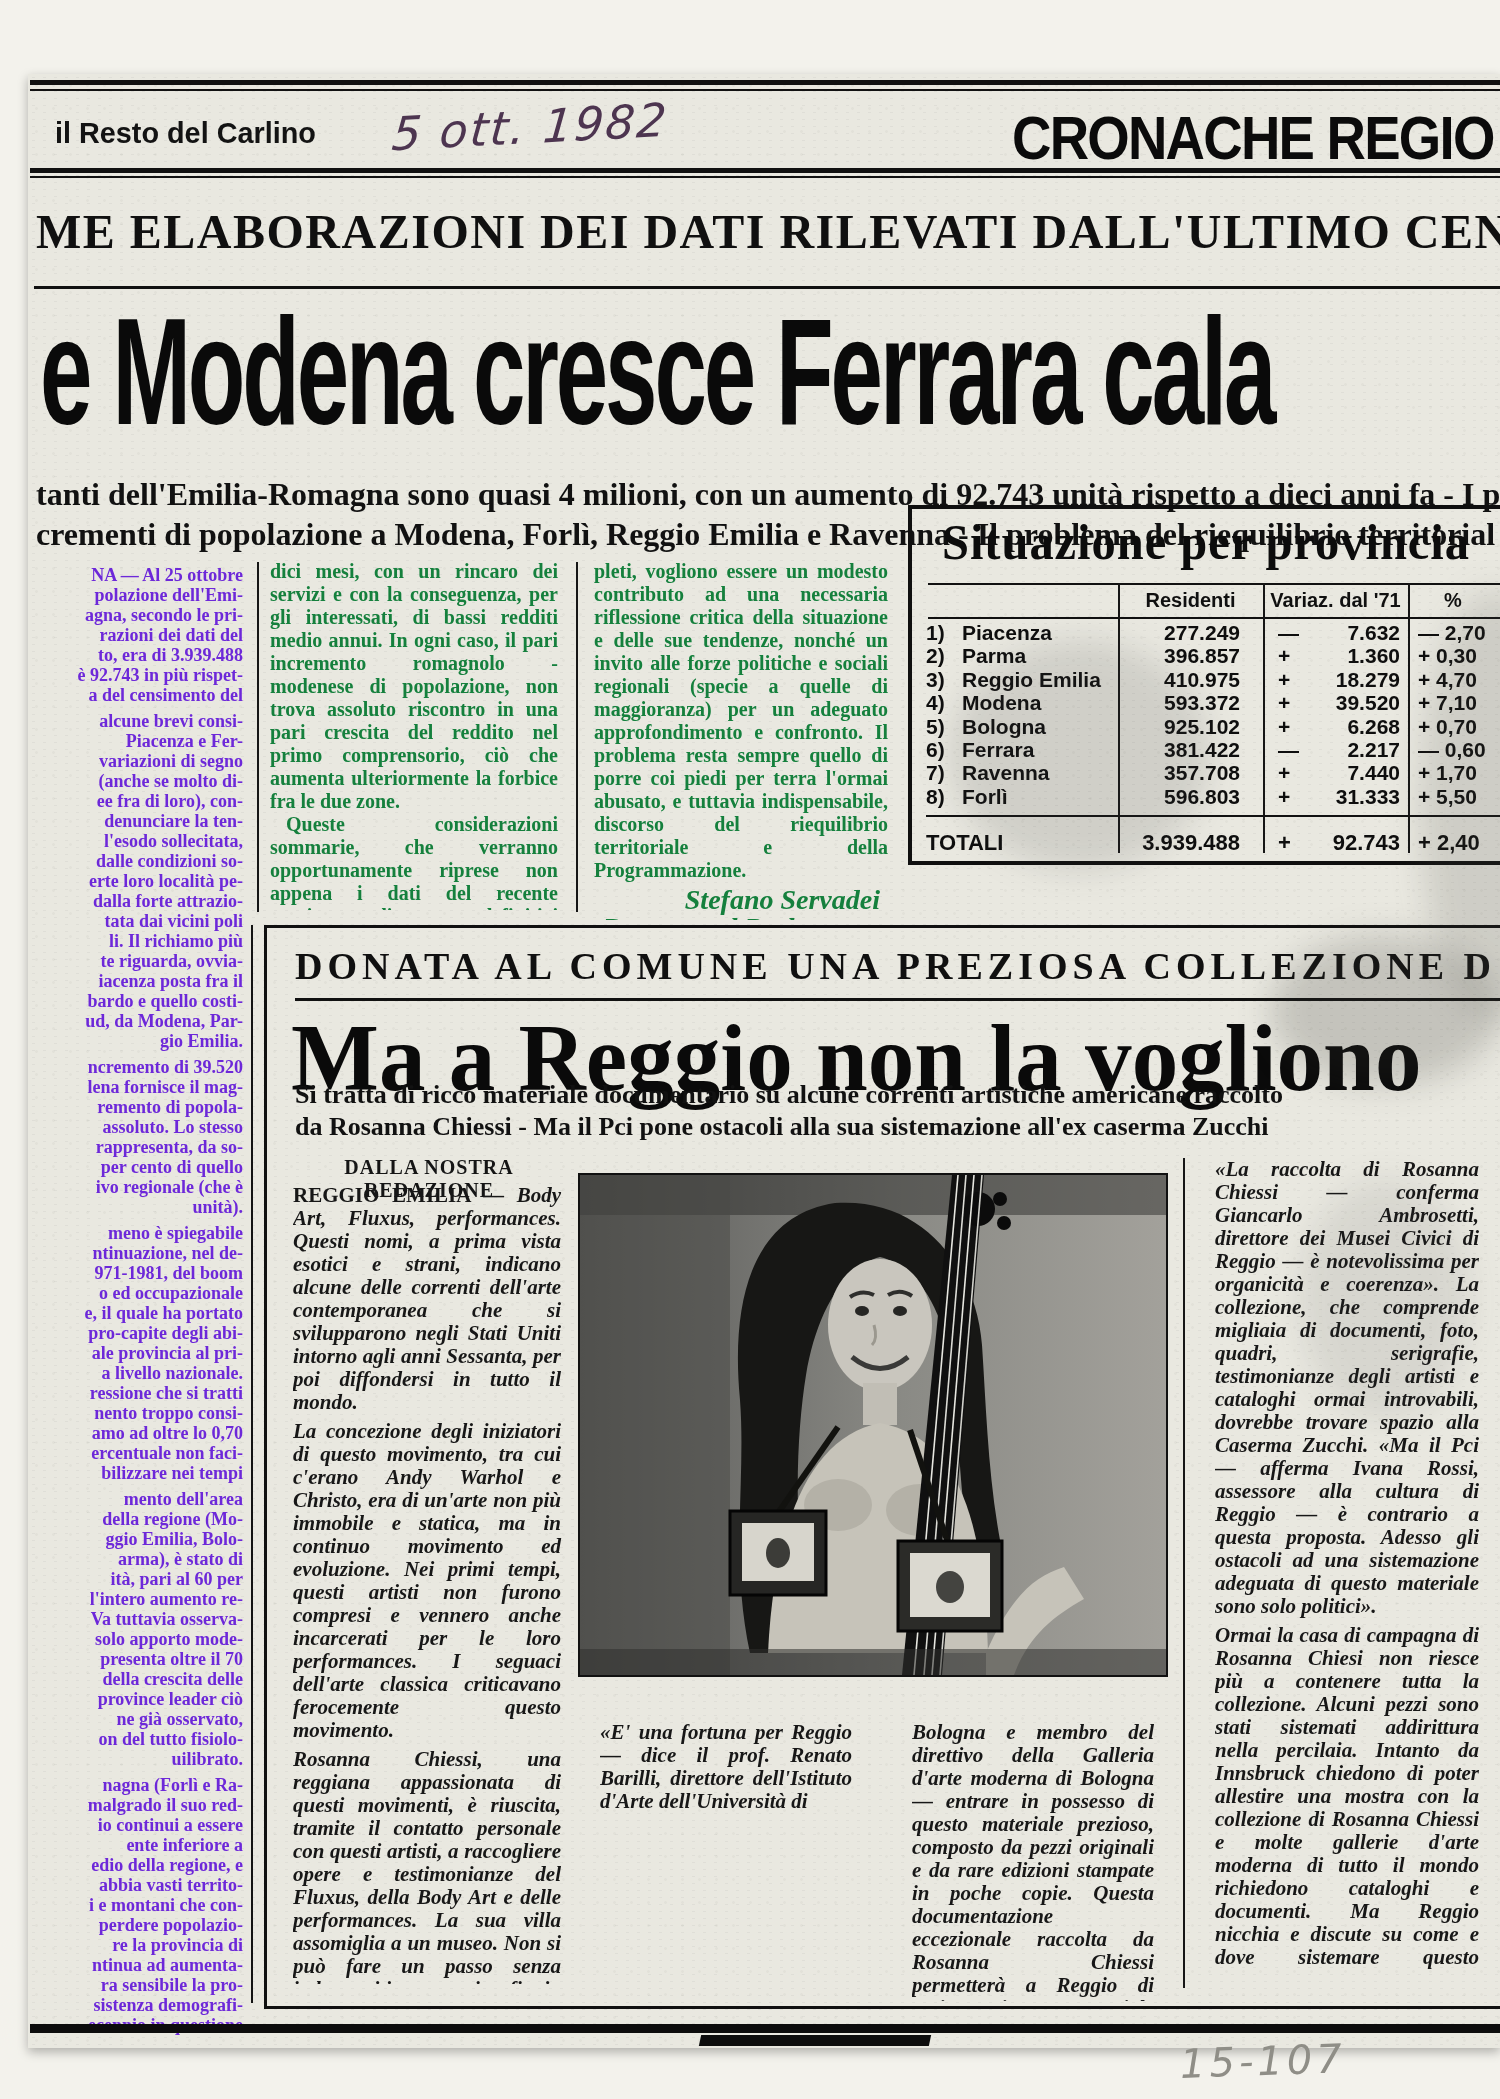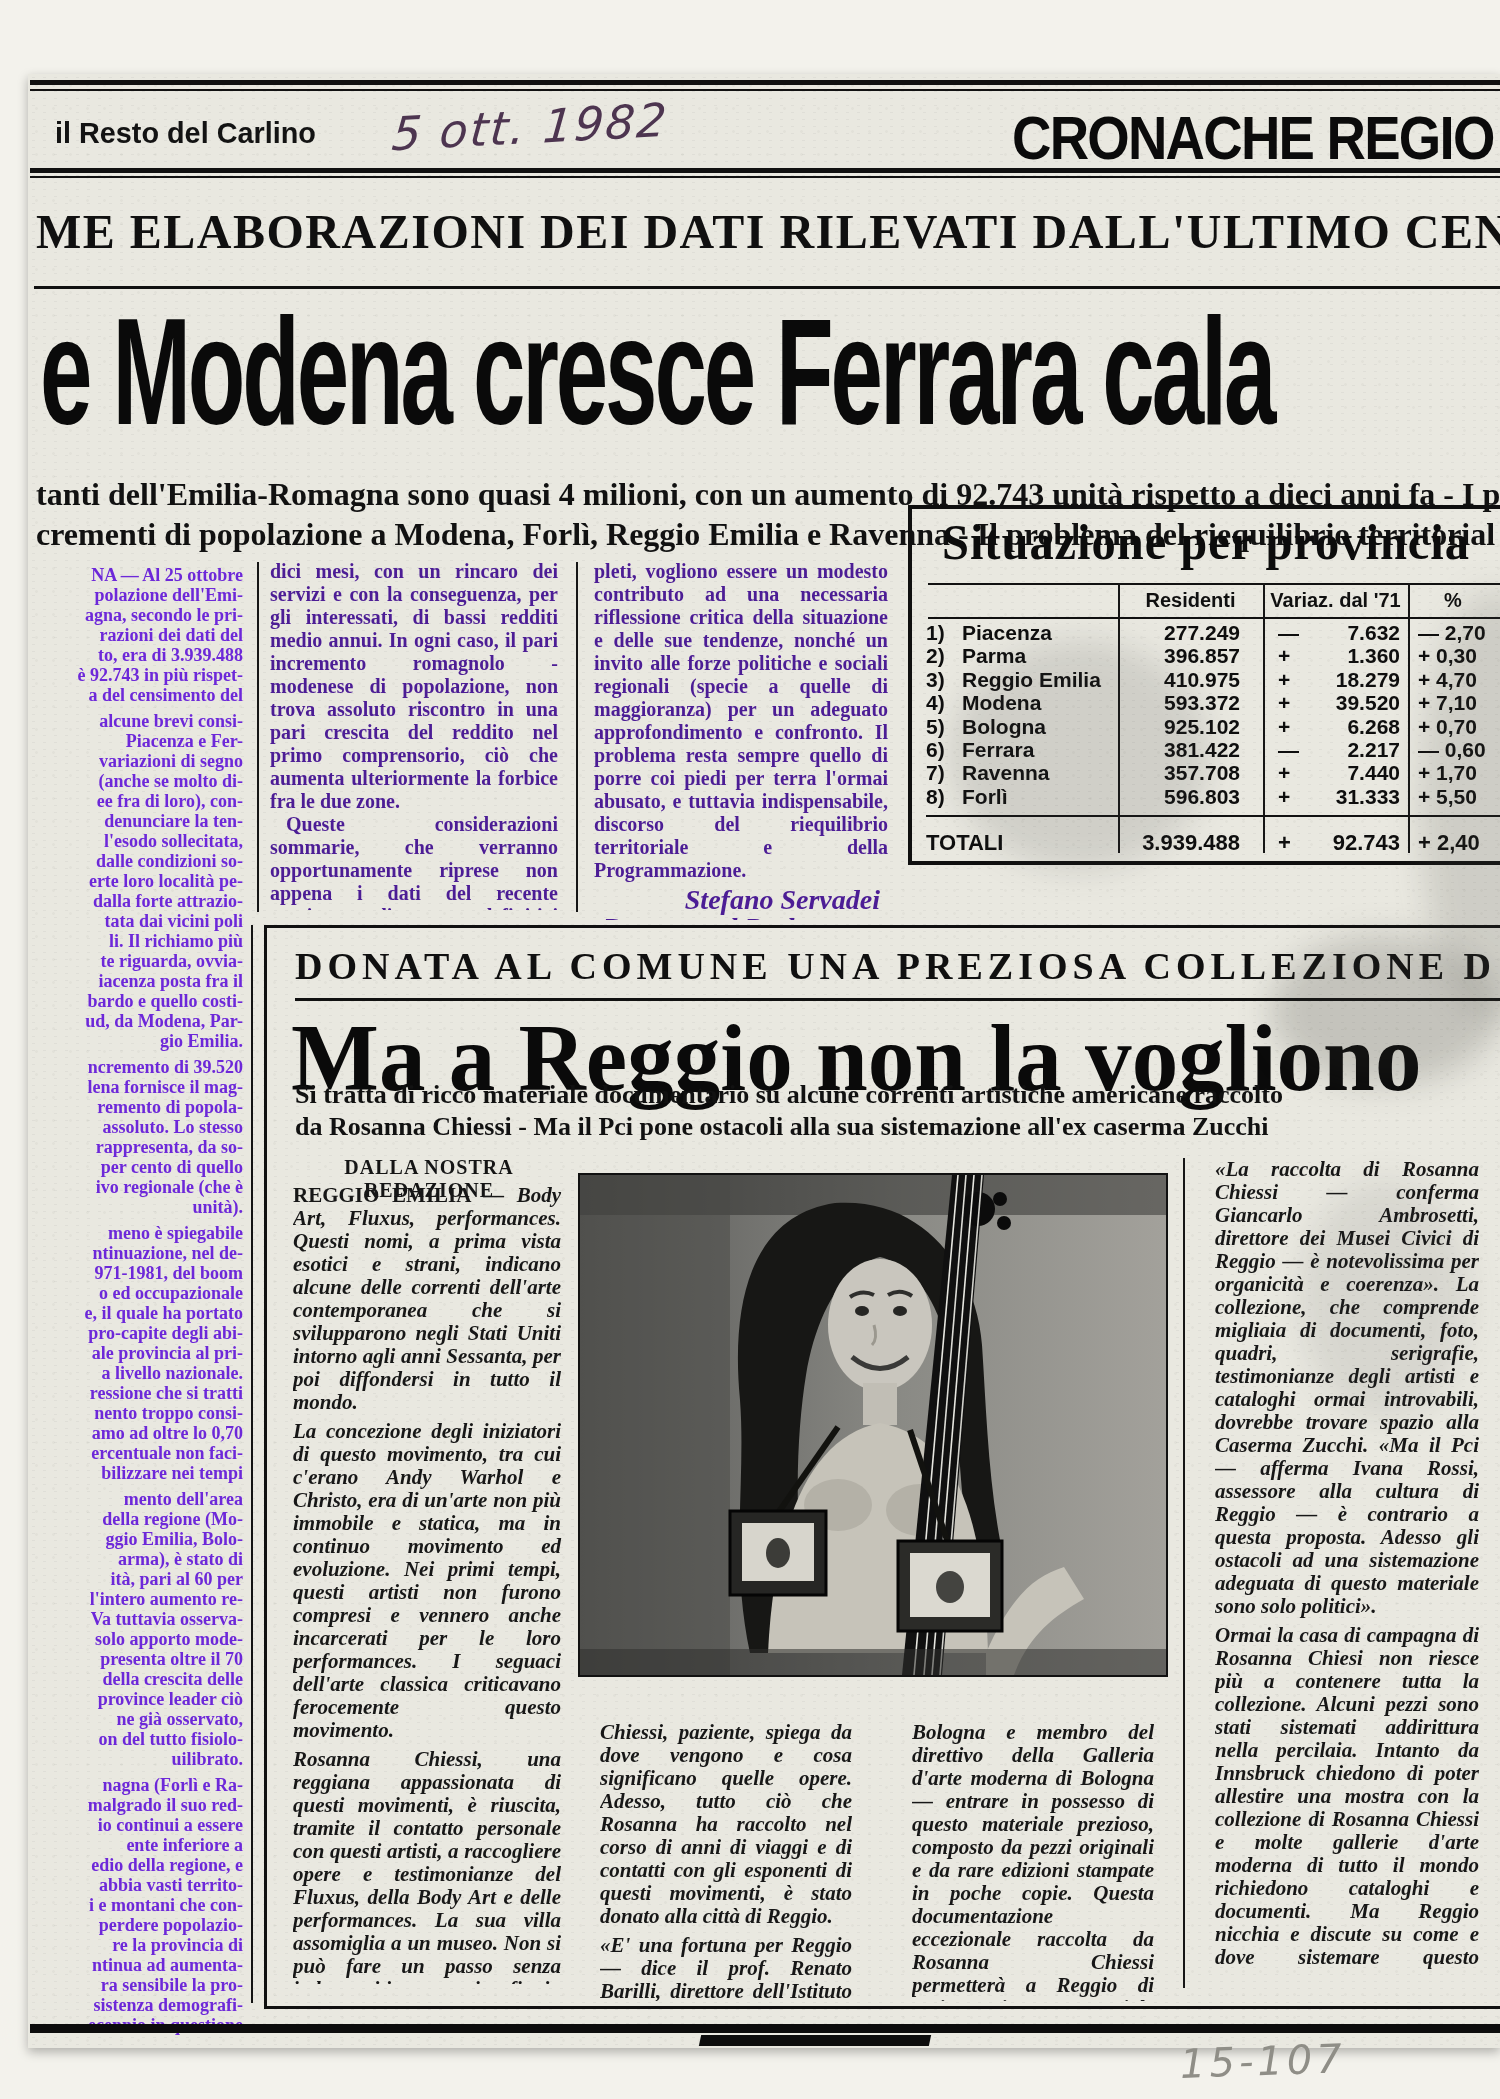--- a/index.html
+++ b/index.html
@@ -28,21 +28,21 @@
   .headline1{left:40px;top:288px;white-space:nowrap;font-family:"Liberation Sans",sans-serif;
              font-weight:bold;font-size:152px;line-height:1.1;letter-spacing:-5px;
              transform:scaleX(.62);transform-origin:left;color:#0a0a0a;}
   .deck{left:36px;width:1464px;overflow:hidden;white-space:nowrap;font-weight:bold;
         font-size:32px;color:#111;}
 
   
   .strip{left:32px;top:565px;width:211px;height:1472px;overflow:hidden;text-align:right;
          font-weight:bold;font-size:18px;line-height:20px;color:#6d28d9;}
   .strip .seg{white-space:pre-line;margin-bottom:6px;}
-  .bodycol{text-align:justify;font-weight:bold;font-size:20px;line-height:23px;color:#4c1d95;overflow:hidden;}
+  .bodycol{text-align:justify;font-weight:bold;font-size:20px;line-height:23px;color:#15803d;overflow:hidden;}
   .bodycol p{margin:0;}
   .bodycol p.indent{text-indent:16px;}
   .byline{text-align:right;font-style:italic;font-weight:bold;font-size:28px;line-height:28px;
           padding-right:8px;margin-top:4px;}
 
   
   .tablebox{left:908px;top:505px;width:612px;height:352px;border:4px solid #0f0f0f;background:transparent;}
   .ttitle{position:absolute;left:0;top:4px;width:588px;text-align:center;font-weight:bold;
           font-size:50px;letter-spacing:1px;transform:scaleX(.97);color:#0c0c0c;}
   .thead{position:absolute;font-family:"Liberation Sans",sans-serif;font-weight:bold;
@@ -361,21 +361,20 @@
         <g>
           <rect x="318" y="366" width="104" height="90" fill="#2b2b28" stroke="#050505" stroke-width="3"></rect>
           <rect x="330" y="378" width="80" height="64" fill="#dbd9d0"></rect>
           <ellipse cx="370" cy="412" rx="14" ry="16" fill="#444440"></ellipse>
         </g>
         <rect x="0" y="474" width="586" height="26" fill="#30302d" opacity="0.55"></rect>
       </svg>
     </div>
 
     <div class="itcol" style="left:333px;top:793px;width:256px;height:280px;">
-      <p>Chiessi, paziente, spiega da dove vengono e cosa significano quelle opere. Adesso, tutto ciò che Rosanna ha raccolto nel corso di anni di viaggi e di contatti con gli esponenti di questi movimenti, è stato donato alla città di Reggio.</p>
       <p>«E' una fortuna per Reggio — dice il prof. Renato Barilli, direttore dell'Istituto d'Arte dell'Università di</p>
     </div>
     <div class="itcol" style="left:645px;top:793px;width:246px;height:280px;">
       <p>Bologna e membro del direttivo della Galleria d'arte moderna di Bologna — entrare in possesso di questo materiale prezioso, composto da pezzi originali e da rare edizioni stampate in poche copie. Questa documentazione eccezionale raccolta da Rosanna Chiessi permetterà a Reggio di assicurarsi un materiale unico in Italia e forse anche in Europa».</p>
     </div>
     <div class="colrule4"></div>
     <div class="itcol" style="left:948px;top:230px;width:268px;height:812px;">
       <p>«La raccolta di Rosanna Chiessi — conferma Giancarlo Ambrosetti, direttore dei Musei Civici di Reggio — è notevolissima per organicità e coerenza». La collezione, che comprende migliaia di documenti, foto, quadri, serigrafie, testimonianze degli artisti e cataloghi ormai introvabili, dovrebbe trovare spazio alla Caserma Zucchi. «Ma il Pci — afferma Ivana Rossi, assessore alla cultura di Reggio — è contrario a questa proposta. Adesso gli ostacoli ad una sistemazione adeguata di questo materiale sono solo politici».</p>
       <p>Ormai la casa di campagna di Rosanna Chiesi non riesce più a contenere tutta la collezione. Alcuni pezzi sono stati sistemati addirittura nella percilaia. Intanto da Innsbruck chiedono di poter allestire una mostra con la collezione di Rosanna Chiessi e molte gallerie d'arte moderna di tutto il mondo richiedono cataloghi e documenti. Ma Reggio nicchia e discute su come e dove sistemare questo materiale, splendida testimonianza di un movimento culturale e artistico ormai passato alla storia.</p>
 

